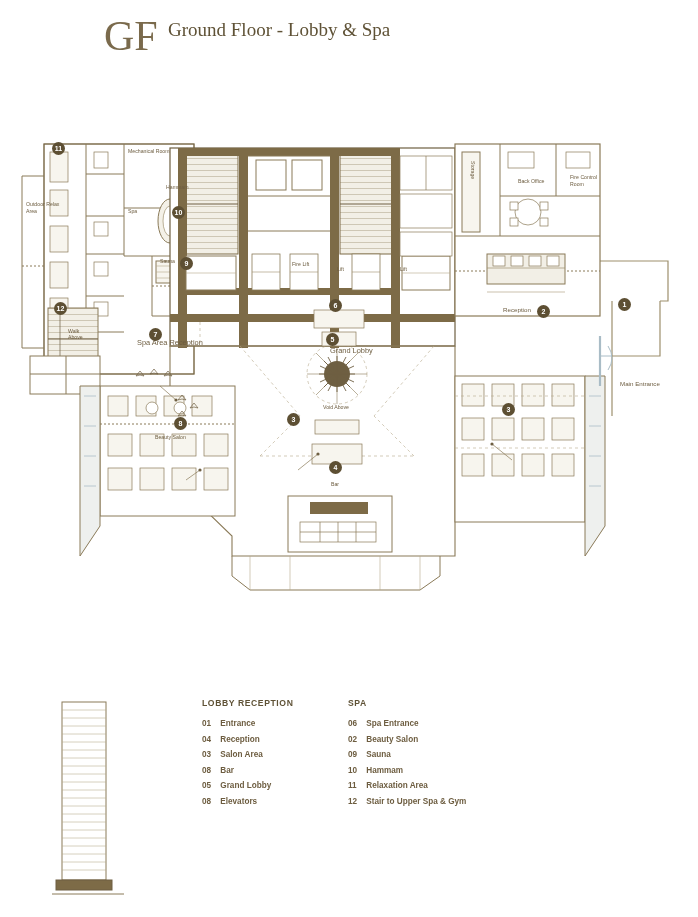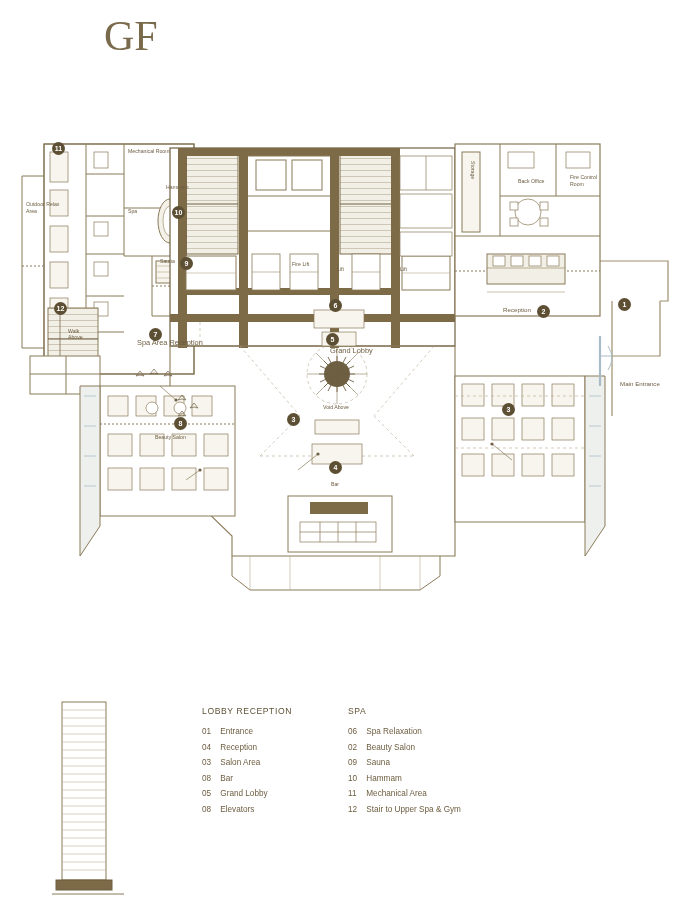--- a/index.html
+++ b/index.html
@@ -48,21 +48,21 @@
     background: #5d4f33; color: #fff;
     font-family: "Liberation Sans", sans-serif;
     font-size: 7px; line-height: 13px; text-align: center;
     font-weight: bold;
   }
 
   
   #legend {
     position: absolute; left: 0; top: 690px; width: 698px; height: 180px;
   }
-  .legend-col { position: absolute; top: 16px; }
+  .legend-col { position: absolute; top: 8px; font-weight: bold; }
   .legend-head {
     font-family: "Liberation Sans", sans-serif;
     font-size: 8.6px; letter-spacing: .6px; color: #5f5236;
     margin-bottom: 11px;
   }
   .legend-item {
     font-family: "Liberation Sans", sans-serif;
     font-size: 8.2px; color: #6d5d40;
     margin-bottom: 6.5px;
     white-space: nowrap;
@@ -70,20 +70,21 @@
   .legend-item .num { display:inline-block; width: 16px; }
 
   
   #tower { position: absolute; left: 52px; top: 698px; }
 </style>
 </head>
 <body>
 
 <div id="header">
   <div id="gf-badge">GF</div>
+  <div id="floor-title">Ground Floor - Lobby &amp; Spa</div>
 </div>
 
 <div id="plan">
 
   <svg width="698" height="560" viewBox="0 0 698 560">
     <defs>
       <pattern id="hatch" width="4" height="4" patternTransform="rotate(45)" patternUnits="userSpaceOnUse">
         <line x1="0" y1="0" x2="0" y2="4" stroke="#b5a88a" stroke-width="1"></line>
       </pattern>
       <pattern id="stairtread" width="6" height="6" patternUnits="userSpaceOnUse">
@@ -459,36 +460,36 @@
     <div class="legend-item">
       <span class="num">08</span>
       <span>Elevators</span>
     </div>
   </div>
 
   <div class="legend-col" style="left:348px;">
     <div class="legend-head">SPA</div>
     <div class="legend-item">
       <span class="num">06</span>
-      <span>Spa Relaxation</span>
+      <span>Spa Entrance</span>
     </div>
     <div class="legend-item">
       <span class="num">02</span>
       <span>Beauty Salon</span>
     </div>
     <div class="legend-item">
       <span class="num">09</span>
       <span>Sauna</span>
     </div>
     <div class="legend-item">
       <span class="num">10</span>
       <span>Hammam</span>
     </div>
     <div class="legend-item">
       <span class="num">11</span>
-      <span>Mechanical Area</span>
+      <span>Relaxation Area</span>
     </div>
     <div class="legend-item">
       <span class="num">12</span>
       <span>Stair to Upper Spa &amp; Gym</span>
     </div>
   </div>
 </div>
 
 </body></html>

